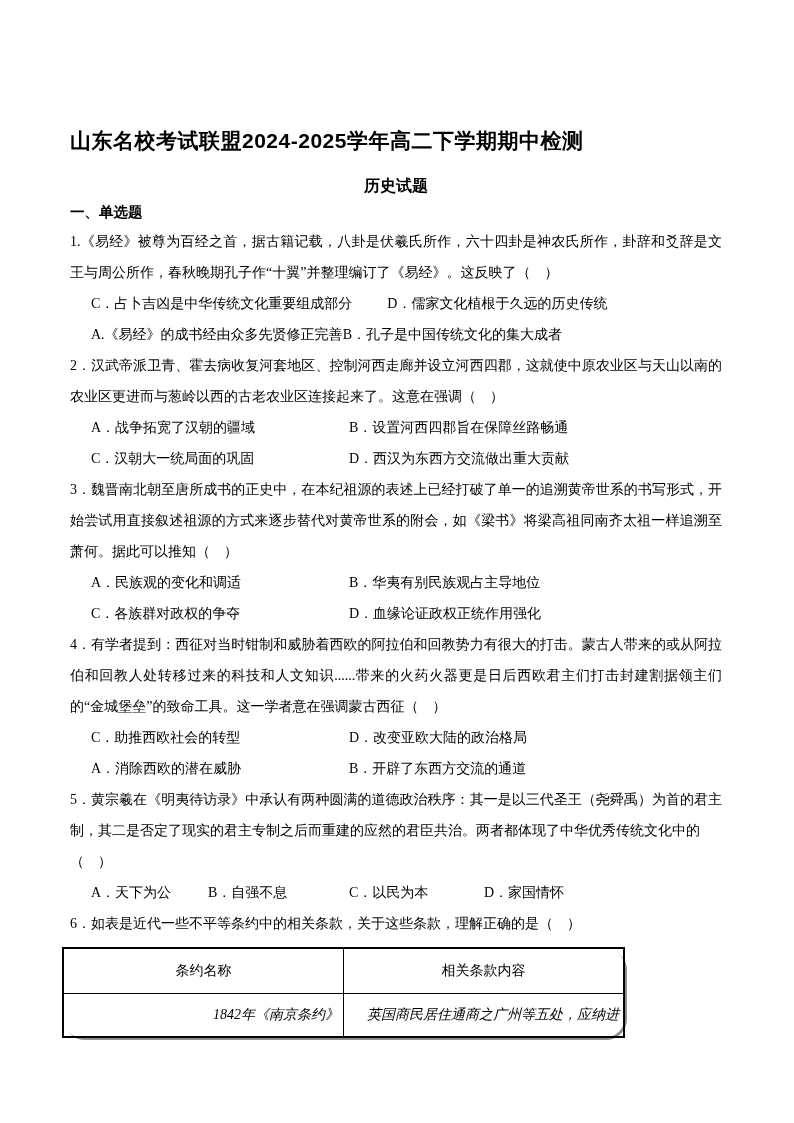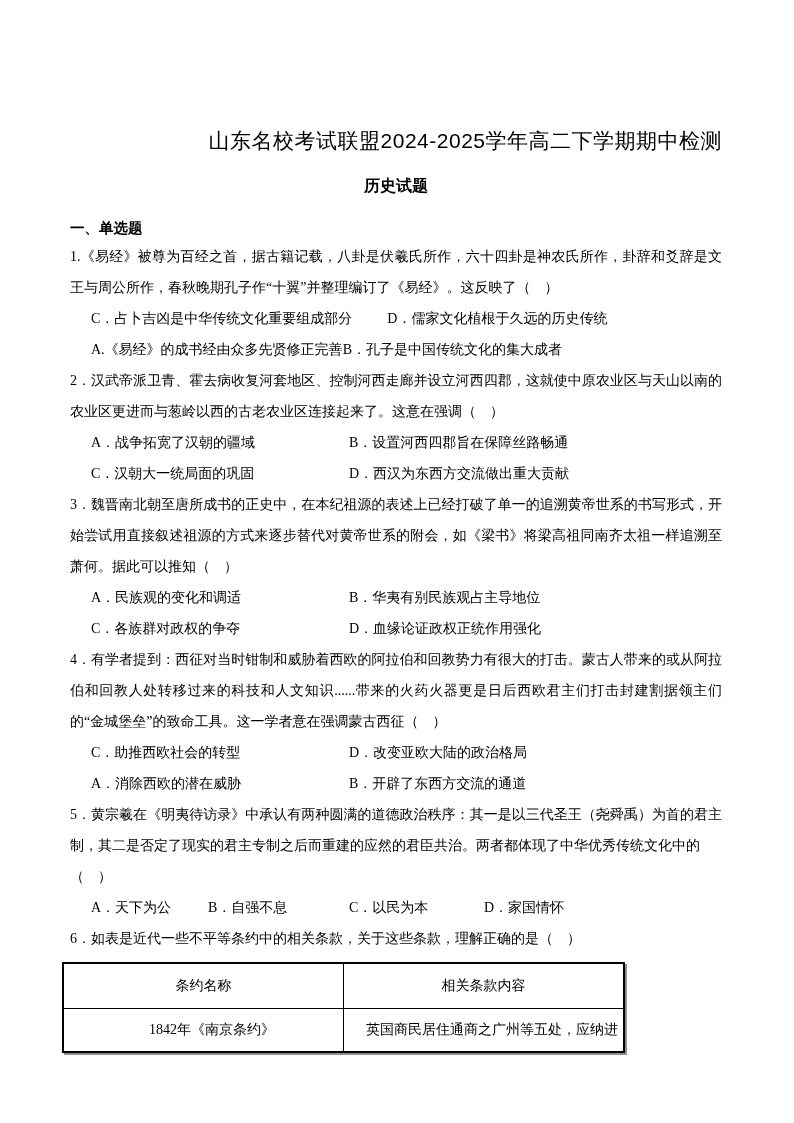--- a/index.html
+++ b/index.html
@@ -9,38 +9,38 @@
     margin:0 auto;
     background:#ffffff;
     color:#000;
     font-family:"Liberation Serif","DejaVu Serif",serif;
     overflow:hidden;
   }
   .inner { padding:127px 72px 0 70px; width:652px; }
 
   .title {
     font-family:"Liberation Sans","DejaVu Sans",sans-serif;
-    font-weight:normal;
+    font-weight:bold;
     font-size:21px; line-height:28px;
-    text-align:right;
+    text-align:left;
     margin:0;
     letter-spacing:0.5px;
   }
   .subtitle {
     font-family:"Liberation Sans","DejaVu Sans",sans-serif;
     font-weight:bold;
     font-size:16px; line-height:26px;
     text-align:center;
     margin:18px 0 0 0;
   }
   .section-heading {
-    font-family:Liberation Sans, sans-serif;
+    font-family:Liberation Mono, monospace;
     font-weight:bold;
     font-size:14.5px; line-height:22px;
-    margin:18px 0 2px 0;
+    margin:3px 0 2px 0;
   }
 
   .stem {
     font-size:14px; line-height:31px;
     margin:0;
     text-align:justify;
   }
   .paren-line {
     font-size:14px; line-height:31px;
   }
@@ -63,37 +63,39 @@
   .q5-b { width:141px; }
   .q5-c { width:135px; }
 
   .treaty-table {
     border-collapse:collapse;
     table-layout:fixed;
     width:556px;
     margin:8px 0 12px -8px;
     box-shadow:2px 2px 0 #8f8f8f;
     font-size:14px;
+    border-radius:21px;
   }
   .treaty-table th, .treaty-table td {
     border:1.5px solid #000;
   }
   .treaty-table { border:2px solid #000; }
   .treaty-table th {
     width:277px;
     height:42px;
     font-weight:normal;
     text-align:center;
     vertical-align:middle;
   }
   .treaty-table td {
     height:42px;
-    text-align:center;
+    text-align:right;
     vertical-align:middle;
     padding:0 4px 0 21px;
+    font-style:italic;
   }
 </style>
 </head>
 <body>
 
 <div class="page">
   <div class="inner">
 
     <h1 class="title">山东名校考试联盟2024-2025学年高二下学期期中检测</h1>
     <h2 class="subtitle">历史试题</h2>

